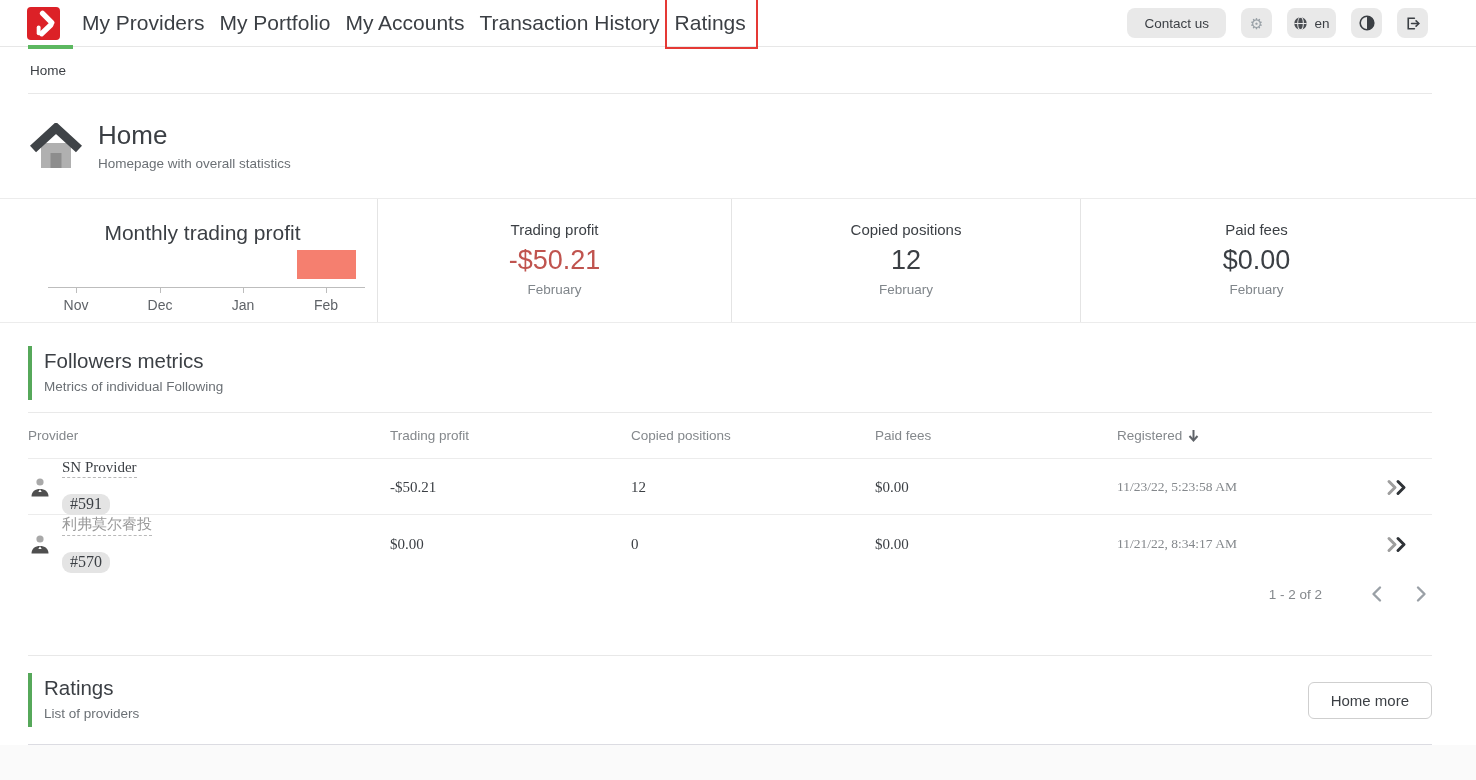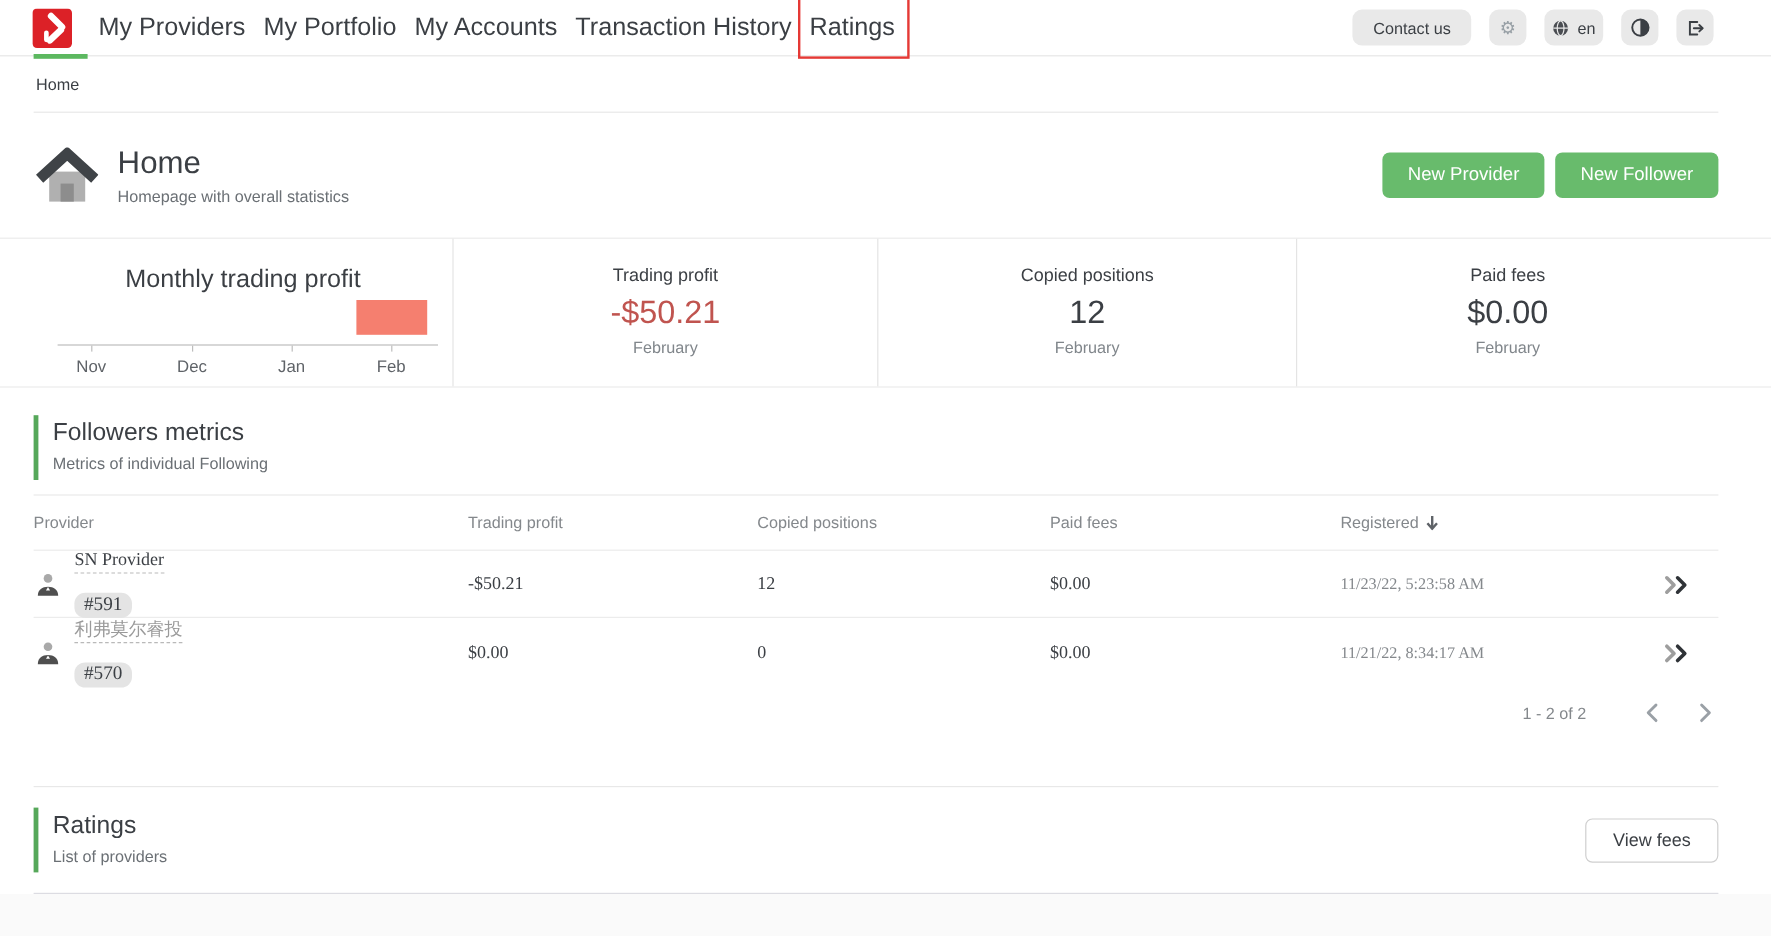--- a/index.html
+++ b/index.html
@@ -177,24 +177,20 @@
 <div class="page-head">
   <svg class="home-icon" viewBox="0 0 52 46">
     <rect x="11" y="20" width="30" height="25" fill="#b0b0b0"></rect>
     <rect x="20.5" y="30" width="11" height="15" fill="#8d8d8d"></rect>
     <path d="M3 26 L26 5 L49 26" fill="none" stroke="#3f4347" stroke-width="9" stroke-linejoin="miter"></path>
   </svg>
   <div>
     <div class="page-title">Home</div>
     <div class="page-subtitle">Homepage with overall statistics</div>
   </div>
-  <div class="head-actions">
-    <button class="gbtn">New Provider</button>
-    <button class="gbtn">New Follower</button>
-  </div>
 </div>
 
 <div class="stats">
   <div class="stat-col stat-chart">
     <div class="chart-title">Monthly trading profit</div>
     <div class="mini-chart">
       <div class="bar" style="left:249px; width:59px;"></div>
       <div class="axis"></div>
       <div class="tick" style="left:28px;"></div>
       <div class="tick" style="left:112px;"></div>
@@ -310,16 +306,16 @@
     </svg>
   </button>
 </div>
 
 <div class="rule ratings-rule"></div>
 <div class="ratings-section">
   <div class="section-head" style="margin:0;">
     <div class="section-title">Ratings</div>
     <div class="section-subtitle">List of providers</div>
   </div>
-  <button class="vbtn">View fees</button>
+  <button class="vbtn">Home more</button>
 </div>
 <div class="rule final-rule"></div>
 <div class="footer-space"></div>
 
 </body></html>

